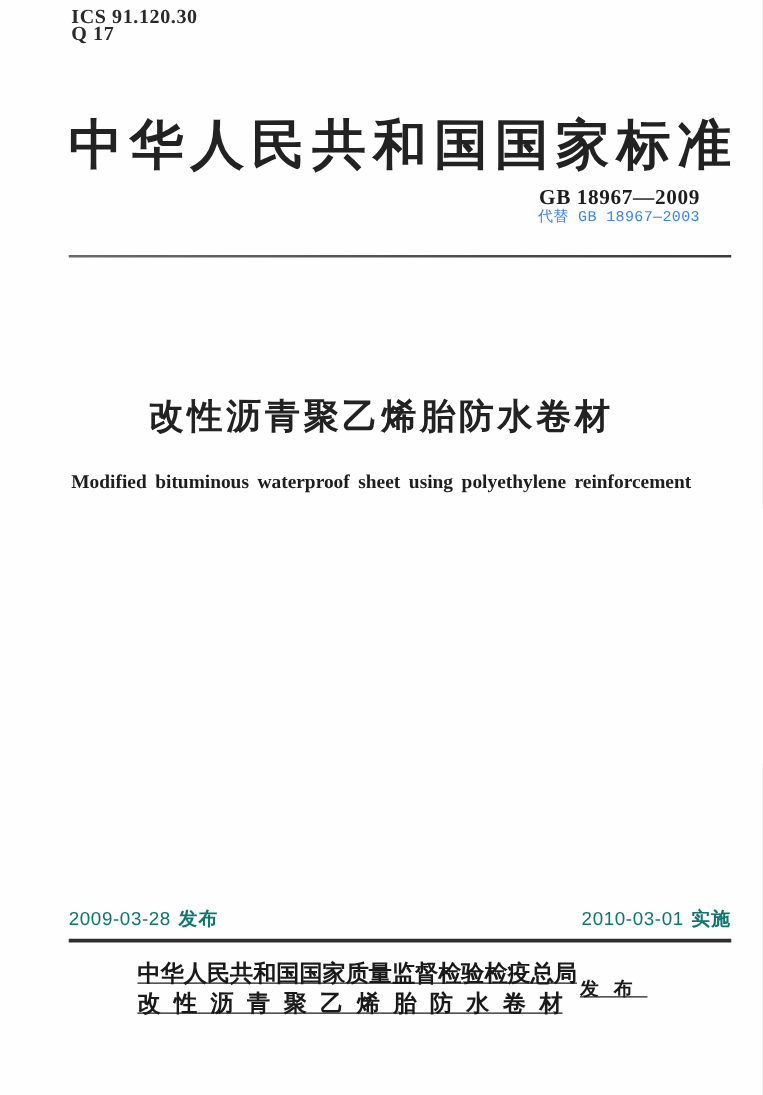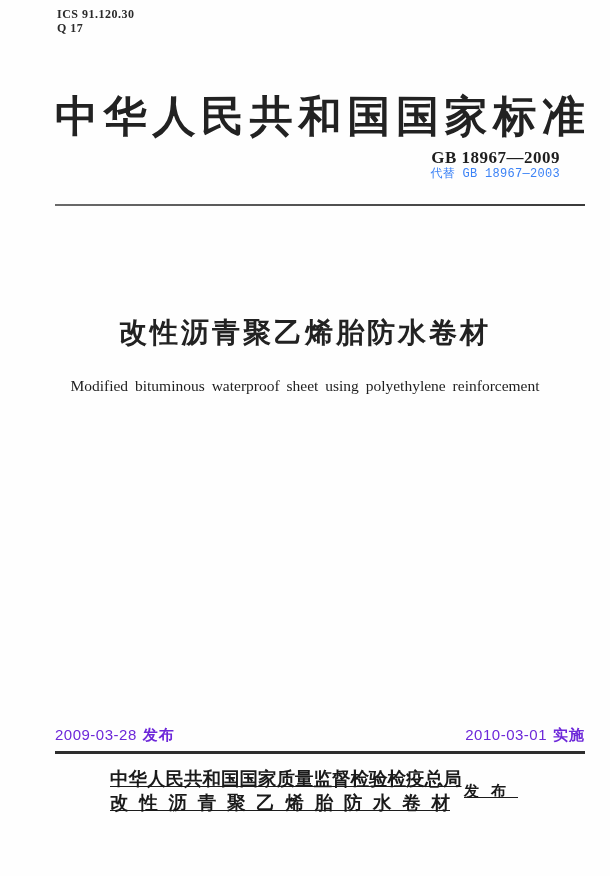--- a/index.html
+++ b/index.html
@@ -15,21 +15,21 @@
     overflow: hidden;
   }
 
   
   .ics-block {
     position: absolute;
     left: 57px;
     top: 7px;
     font-family: "Liberation Serif", serif;
     font-weight: bold;
-    font-size: 12px;
+    font-size: 16px;
     line-height: 14px;
     letter-spacing: 0.5px;
     color: #2a2a2a;
   }
 
   
   .gb-logo {
     position: absolute;
     top: 0px;
     right: 24px;
@@ -116,37 +116,37 @@
     letter-spacing: 3px;
     color: #222;
   }
   .doc-title-en {
     position: absolute;
     left: 0;
     top: 377px;
     width: 100%;
     text-align: center;
     font-family: "Liberation Serif", serif;
-    font-weight: normal;
+    font-weight: bold;
     font-size: 15.5px;
     word-spacing: 3px;
     color: #1e1e1e;
   }
 
   
   .date-row {
     position: absolute;
     left: 55px;
     top: 726px;
     width: 530px;
     display: flex;
     justify-content: space-between;
     align-items: baseline;
     font-size: 15px;
-    color: #6d28d9;
+    color: #0f766e;
   }
   .date-group { display: flex; align-items: baseline; gap: 6px; white-space: nowrap; }
   .date-value { font-family: "Liberation Sans", sans-serif; font-weight: 500; letter-spacing: 0.5px; }
   .date-label { font-weight: bold; font-size: 15px; letter-spacing: 1px; }
 
   .footer-rule {
     position: absolute;
     left: 55px;
     width: 530px;
     top: 751px;

